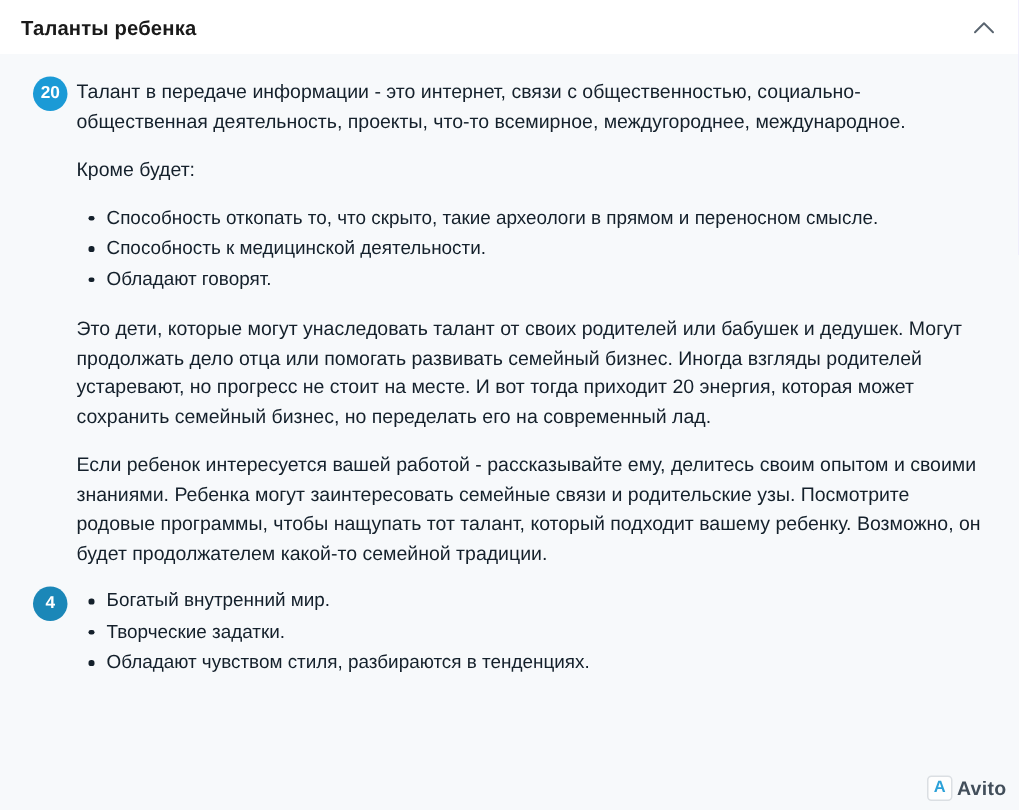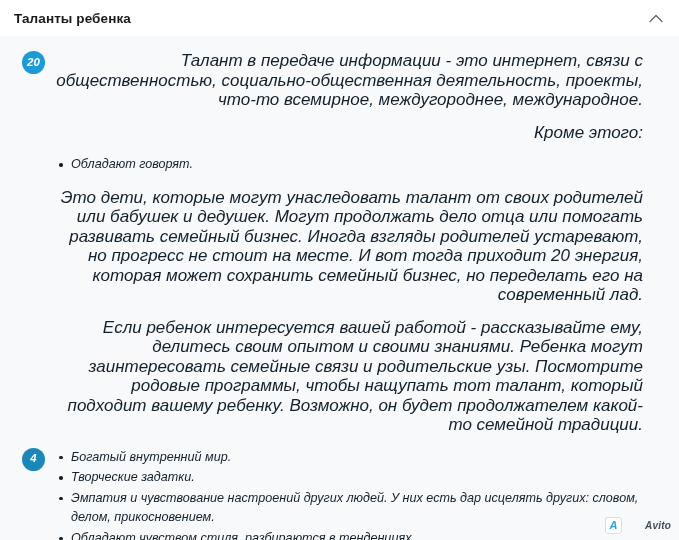--- a/index.html
+++ b/index.html
@@ -45,24 +45,23 @@
     align-items: center;
     justify-content: center;
     cursor: pointer;
   }
   .collapse-btn svg {
     display: block;
   }
   .content {
     position: relative;
     background: #f7f9fb;
-    padding: 14px 36px 10px 14px;
+    padding: 14px 24px 10px 14px;
     box-sizing: border-box;
     height: 504px;
-    font-style: italic;
   }
   .block {
     position: relative;
     padding-left: 37px;
     margin-bottom: 0px;
   }
   .badge {
     position: absolute;
     left: 8px;
     top: 0px;
@@ -74,24 +73,24 @@
     font-size: 11.5px;
     font-weight: bold;
     display: flex;
     align-items: center;
     justify-content: center;
     line-height: 1;
   }
   .badge.teal { background: #1b87b8; }
   p.para {
     margin: 0 0 13px 0;
-    font-size: 17px;
+    font-size: 13px;
     line-height: 19.5px;
     color: #14202b;
-    text-align: right;
+    text-align: left;
   }
   p.para.first { margin-top: 1px; }
   ul.bullets {
     margin: 0 0 13px 0;
     padding-left: 18px;
     list-style: none;
   }
   ul.bullets li {
     position: relative;
     font-size: 12.6px;
@@ -127,25 +126,24 @@
     border: 1px solid #d9dde1;
     display: flex;
     align-items: center;
     justify-content: center;
     font-size: 11px;
     font-weight: bold;
     color: #1b9ad6;
     line-height: 1;
   }
   .wm-text {
-    font-size: 10px;
+    font-size: 13px;
     color: #33404d;
     font-weight: bold;
     letter-spacing: 0.2px;
-    margin-left: 20px;
   }
 </style>
 </head>
 <body>
 
 <div class="page">
 
   <div class="header">
     <div class="header-title">Таланты ребенка</div>
     <div class="collapse-btn">
@@ -154,37 +152,38 @@
       </svg>
     </div>
   </div>
 
   <div class="content">
 
     <div class="block">
       <div class="badge">20</div>
 
       <p class="para first">Талант в передаче информации - это интернет, связи с общественностью, социально-общественная деятельность, проекты, что-то всемирное, междугороднее, международное.</p>
-      <p class="para">Кроме этого:</p>
+      <p class="para">Кроме будет:</p>
 
       <ul class="bullets">
+        <li>Способность откопать то, что скрыто, такие археологи в прямом и переносном смысле.</li>
+        <li>Способность к медицинской деятельности.</li>
         <li>Обладают говорят.</li>
       </ul>
 
       <p class="para">Это дети, которые могут унаследовать талант от своих родителей или бабушек и дедушек. Могут продолжать дело отца или помогать развивать семейный бизнес. Иногда взгляды родителей устаревают, но прогресс не стоит на месте. И вот тогда приходит 20 энергия, которая может сохранить семейный бизнес, но переделать его на современный лад.</p>
       <p class="para">Если ребенок интересуется вашей работой - рассказывайте ему, делитесь своим опытом и своими знаниями. Ребенка могут заинтересовать семейные связи и родительские узы. Посмотрите родовые программы, чтобы нащупать тот талант, который подходит вашему ребенку. Возможно, он будет продолжателем какой-то семейной традиции.</p>
     </div>
 
     <div class="block">
       <div class="badge teal">4</div>
 
       <ul class="bullets">
         <li>Богатый внутренний мир.</li>
         <li>Творческие задатки.</li>
-        <li>Эмпатия и чувствование настроений других людей. У них есть дар исцелять других: словом, делом, прикосновением.</li>
         <li>Обладают чувством стиля, разбираются в тенденциях.</li>
 
       </ul>
     </div>
 
     <div class="watermark">
       <div class="wm-logo">A</div>
       <div class="wm-text">Avito</div>
     </div>
 

